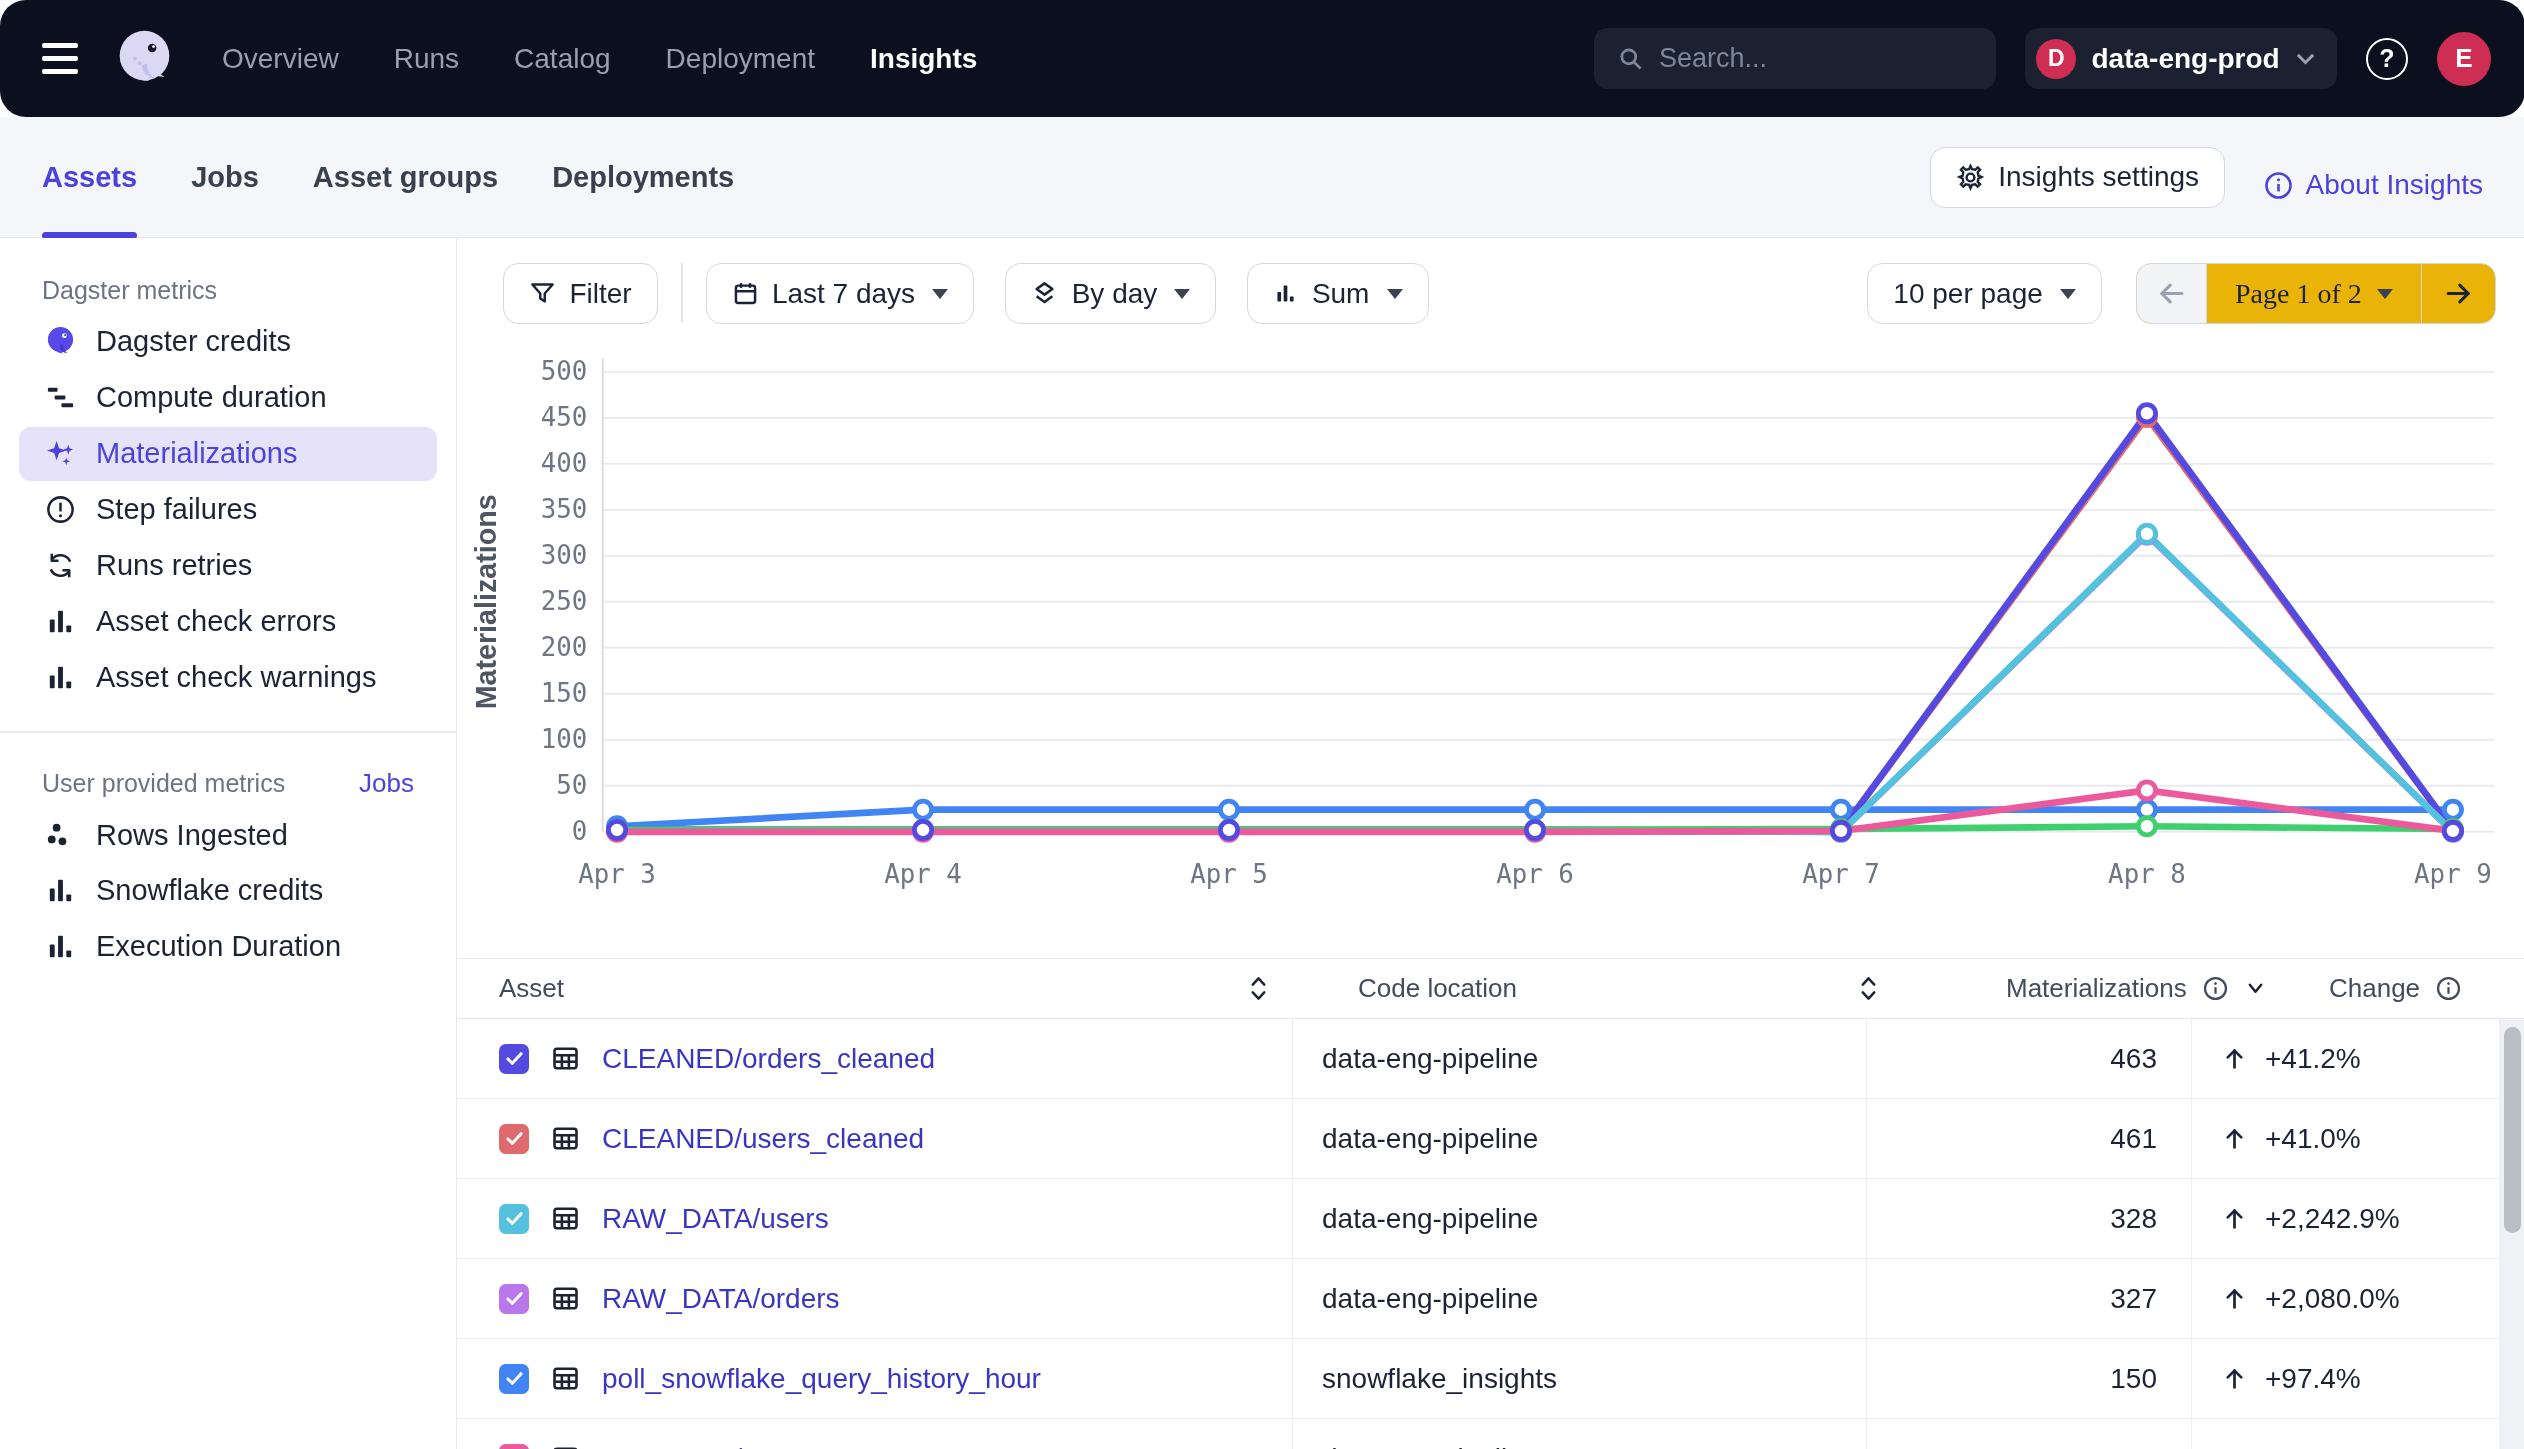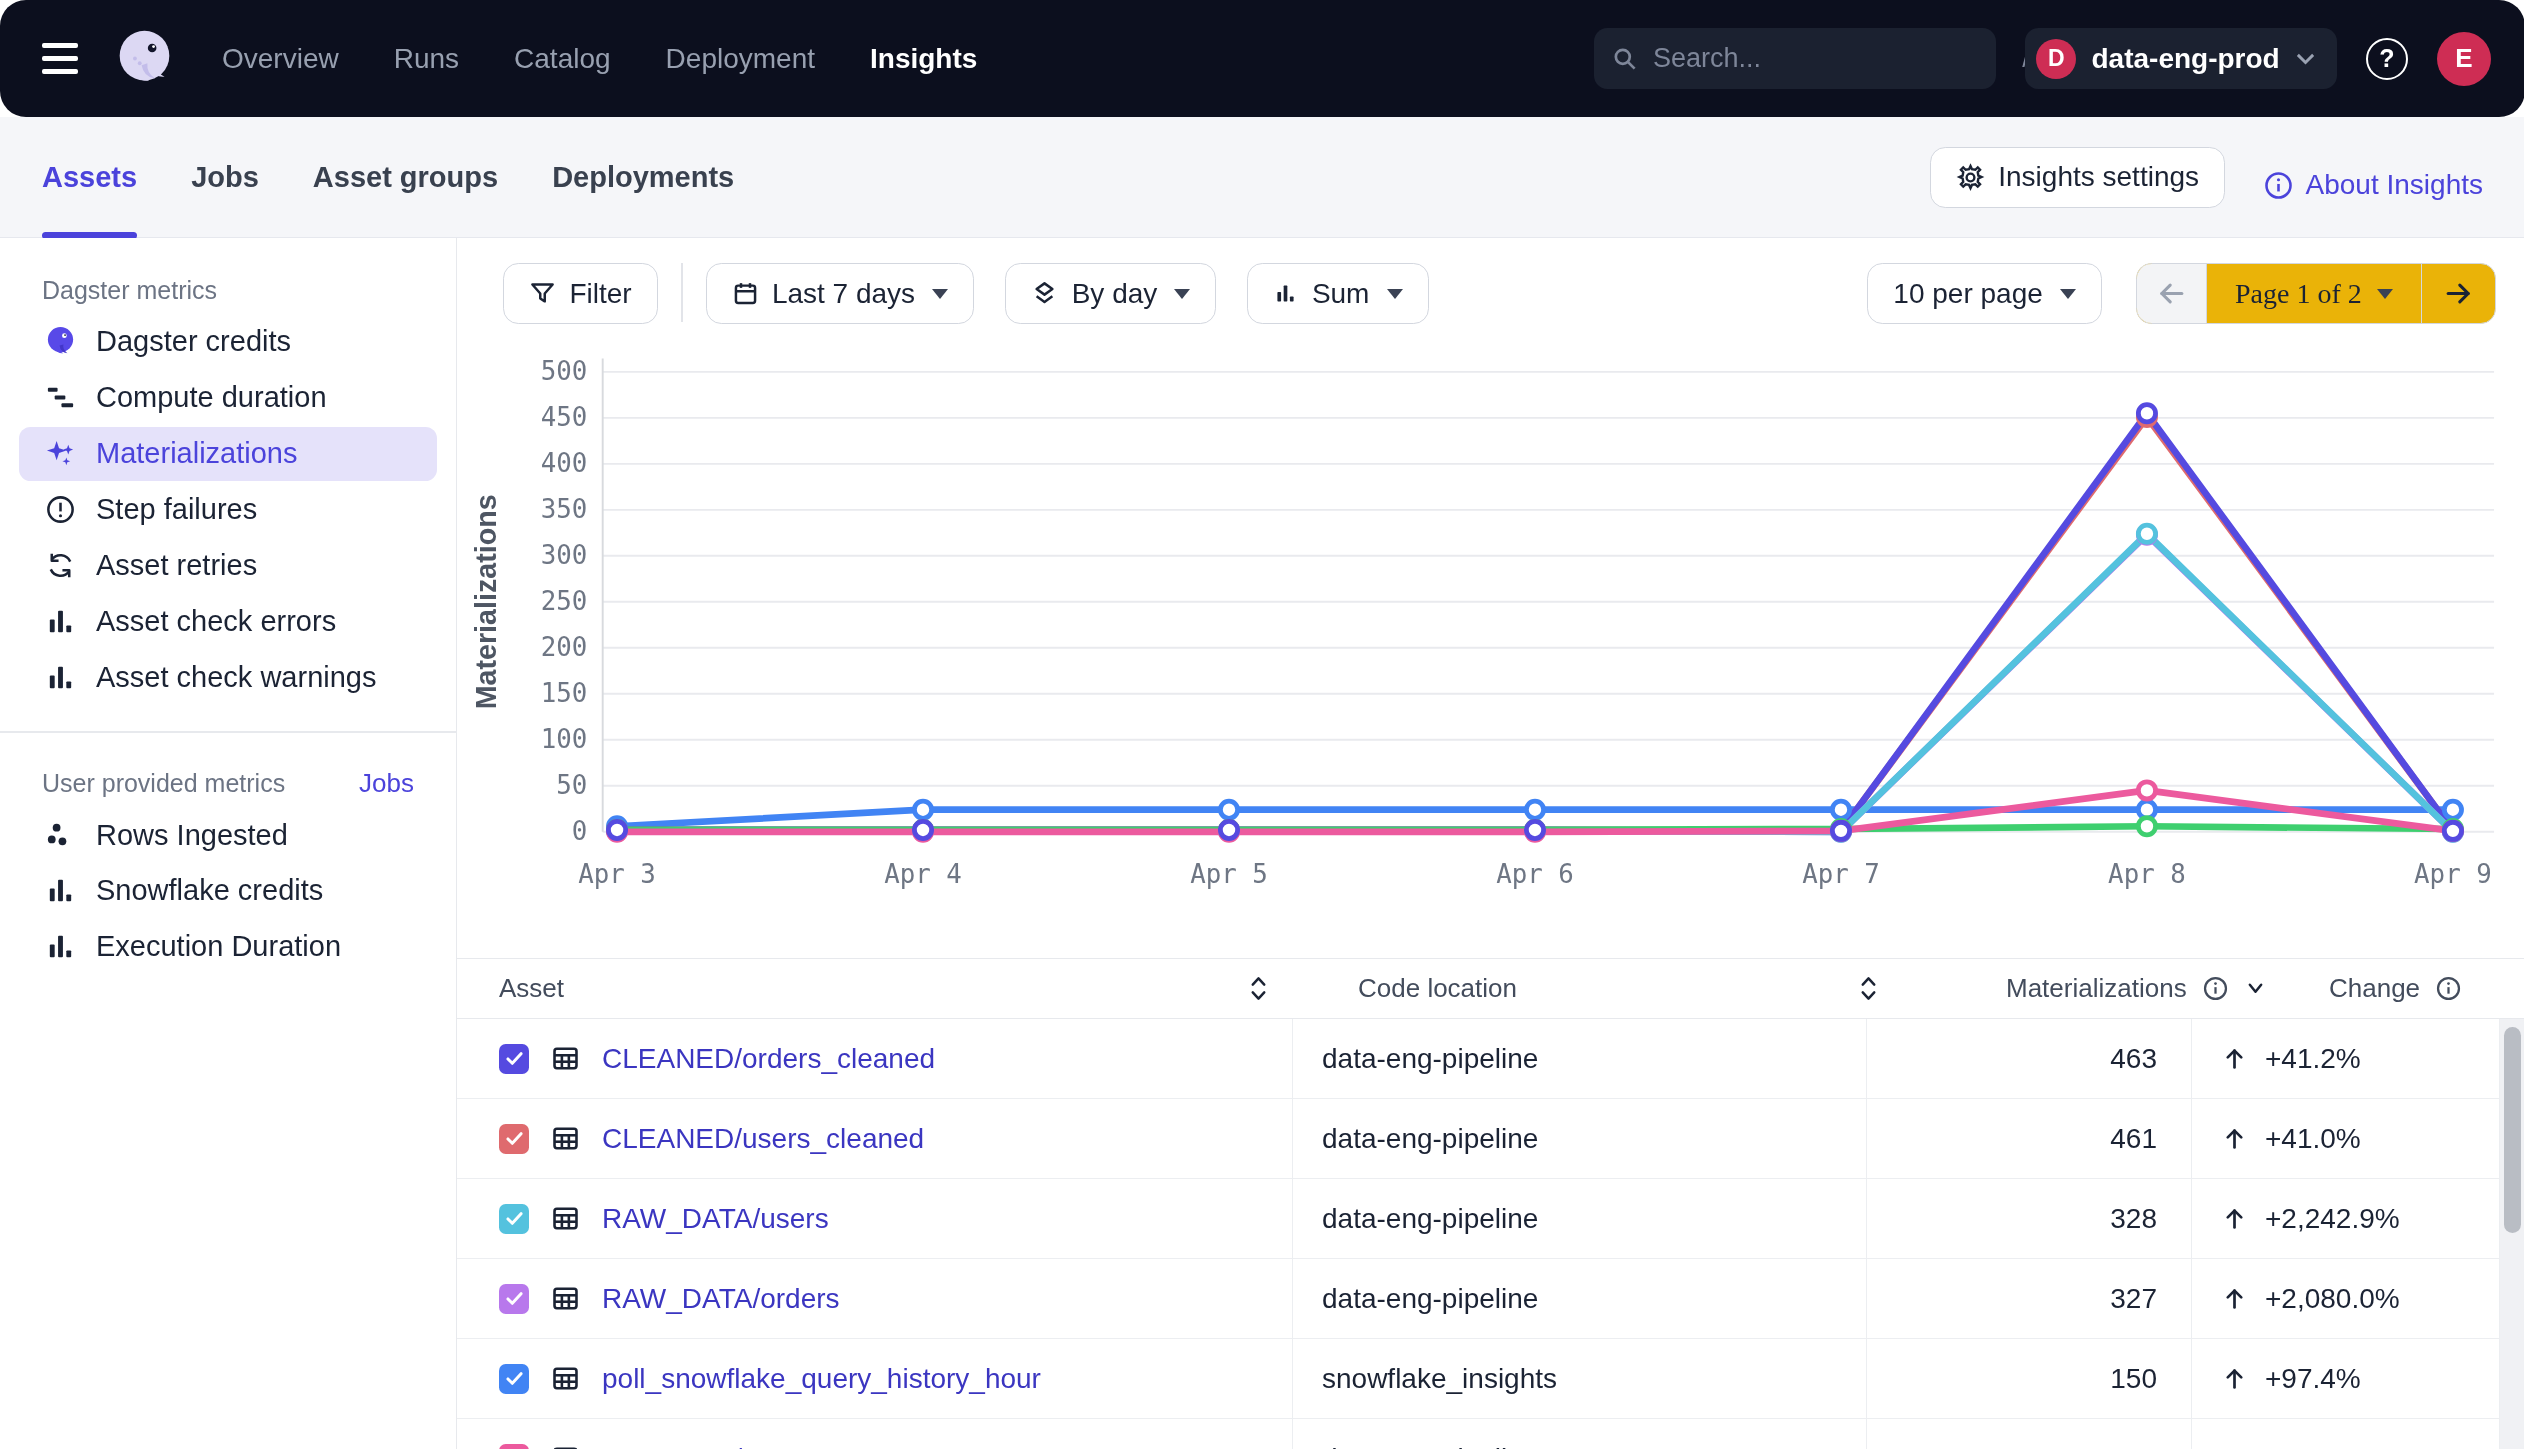--- a/index.html
+++ b/index.html
@@ -11,21 +11,21 @@
   .topnav { position:absolute; top:0; left:0; right:0; height:117px; background:#0c0f1e;
     display:flex; align-items:center; padding:0 34px 0 42px;border-radius:26px; }
   .hamburger { width:42px; display:flex; flex-direction:column; gap:8.6px; cursor:pointer; margin-right:29px; }
   .hamburger span { display:block; width:36px; height:4.8px; background:#fff; border-radius:1.9px; }
   .brand { margin-right:46px; display:flex; align-items:center; }
   .navlinks { display:flex; gap:55px; align-items:center; }
   .navlink { font-size:28px; color:#98a0b0; font-weight:500; cursor:pointer; }
   .navlink.active { color:#fff; font-weight:700; }
   .topnav-right { margin-left:auto; display:flex; align-items:center; gap:29px; }
   .searchpill { width:402px; height:61px; background:#1b2130; border-radius:13.4px; display:flex;
-    align-items:center; padding:0 17px; gap:15.3px; }
+    align-items:center; padding:0 23px; gap:15.3px; }
   .searchpill input { flex:1; background:transparent; border:none; outline:none; color:#cfd4de;
     font-size:27px; font-family:"Liberation Sans",sans-serif; }
   .searchpill input::placeholder { color:#7e8699; }
   .slash { color:#7e8699; font-size:27px; }
   .deppill { height:61px; background:#1b2130; border-radius:13.4px; display:flex; align-items:center;
     gap:15.3px; padding:0 21px 0 11.5px; cursor:pointer; }
   .dcirc { width:40px; height:40px; border-radius:50%; background:#ce2d54; color:#fff; font-size:23px;
     font-weight:700; display:flex; align-items:center; justify-content:center; }
   .depname { color:#fff; font-size:28px; font-weight:600; }
   .helpbtn { width:42px; height:42px; border-radius:50%; border:2.9px solid #fff; color:#fff; font-size:25px;
@@ -227,21 +227,21 @@
       <span class="lbl">Step failures</span>
     </div>
 
     <div class="side-item">
       <svg class="icon24" viewBox="0 0 34 34" fill="none" stroke="#1b2334" stroke-width="2.6">
         <path d="M27 13 a11 11 0 0 0 -19 -2"></path>
           <path d="M7 21 a11 11 0 0 0 19 2"></path>
         <path d="M8 5 v7 h7" stroke-linejoin="round"></path>
           <path d="M26 29 v-7 h-7" stroke-linejoin="round"></path>
       </svg>
-      <span class="lbl">Asset retries</span>
+      <span class="lbl">Runs retries</span>
     </div>
 
     <div class="side-item">
       <svg class="icon24" viewBox="0 0 34 34">
         <rect x="6" y="15" width="5" height="13" rx="1" fill="#1b2334"></rect>
         <rect x="14.5" y="6" width="5" height="22" rx="1" fill="#1b2334"></rect>
         <rect x="23" y="21" width="5" height="7" rx="1" fill="#1b2334"></rect>
       </svg>
       <span class="lbl">Asset check errors</span>
     </div>

